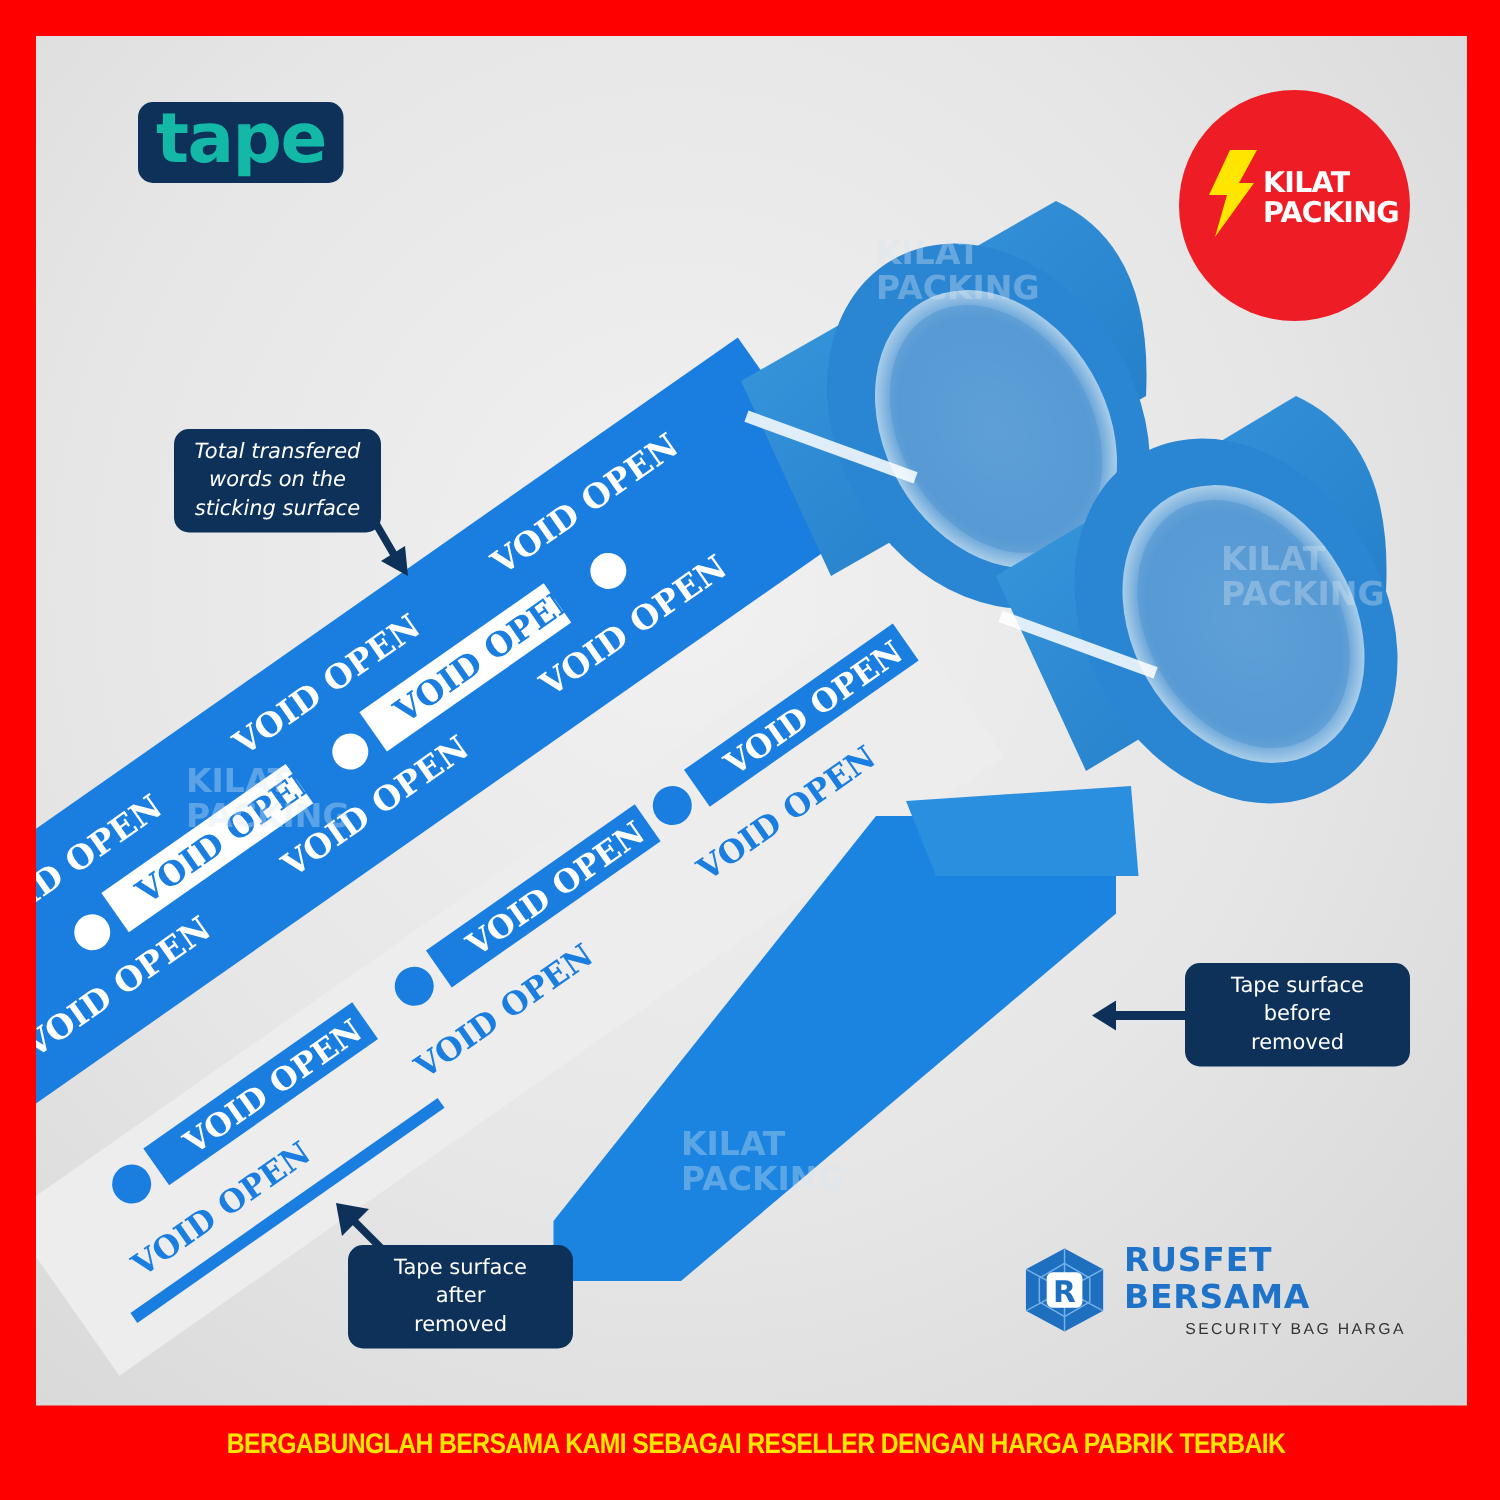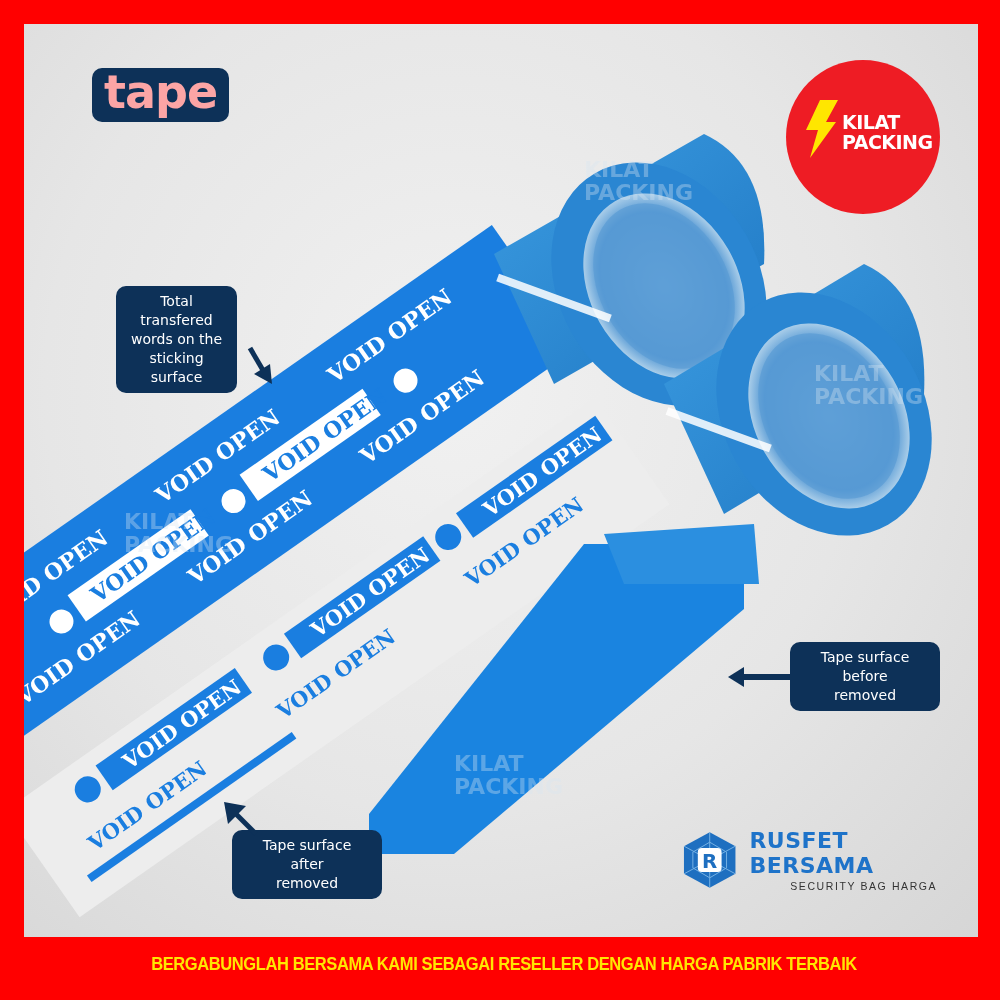--- a/index.html
+++ b/index.html
@@ -11,21 +11,21 @@
     position: absolute; left: 24px; top: 24px; width: 954px; height: 913px; overflow: hidden;
     background: radial-gradient(ellipse at 45% 40%, #f1f1f1 0%, #e6e6e6 55%, #d6d6d6 100%);
   }
 
   
   .title { position: absolute; left: 58px; top: 42px; color: #0d3158; font-family: "DejaVu Sans", sans-serif; font-weight: bold; }
   .title .line1 { font-size: 60px; letter-spacing: -1px; line-height: 58px; }
   .title .line2 { display: flex; align-items: center; margin-top: 2px; }
   .title .void { font-size: 60px; letter-spacing: -1px; line-height: 58px; }
   .title .tape-pill {
-    margin-left: 10px; background: #0d3158; color: #fca5a5; border-radius: 10px;
+    margin-left: 10px; background: #0d3158; color: #14b8a6; border-radius: 10px;
     font-size: 46px; line-height: 48px; padding: 0 12px 6px 12px; letter-spacing: -1px;
   }
 
   
   .badge {
     position: absolute; left: 762px; top: 36px; width: 154px; height: 154px; border-radius: 50%;
     background: #ee1c24; display: flex; align-items: center; justify-content: center;
   }
   .badge .bolt { position: absolute; left: 20px; top: 40px; width: 32px; height: 58px; }
   .badge .badge-text { position: absolute; left: 56px; top: 52px; color: #fff; font-weight: bold; font-size: 19px; line-height: 20px; font-family: "DejaVu Sans", sans-serif; letter-spacing: -0.5px; }
@@ -173,21 +173,21 @@
   <div class="badge">
     <svg class="bolt" viewBox="0 0 32 58">
       <polygon points="14,0 32,0 20,22 30,22 4,58 12,30 0,30" fill="#ffe600"></polygon>
     </svg>
     <div class="badge-text">
       <div>KILAT</div>
       <div>PACKING</div>
     </div>
   </div>
 
-  <div class="callout" style="left:92px; top:262px; width:121px;">
+  <div class="callout" style="left:92px; top:262px; width:138px;font-style:italic;">
     <div>Total transfered</div>
     <div>words on the</div>
     <div>sticking surface</div>
   </div>
   <svg class="arrow" style="left:222px; top:322px;" width="30" height="40" viewBox="0 0 30 40">
     <line x1="4" y1="2" x2="18" y2="26" stroke="#0d3158" stroke-width="5"></line>
     <polygon points="8,28 26,38 24,18" fill="#0d3158"></polygon>
   </svg>
 
   <div class="callout" style="left:766px; top:618px; width:150px;">

